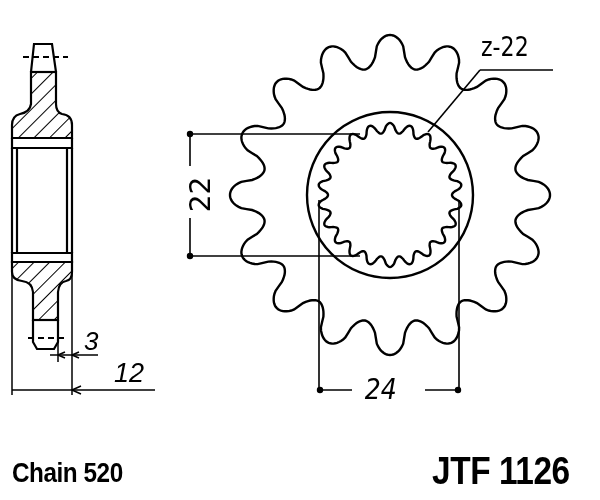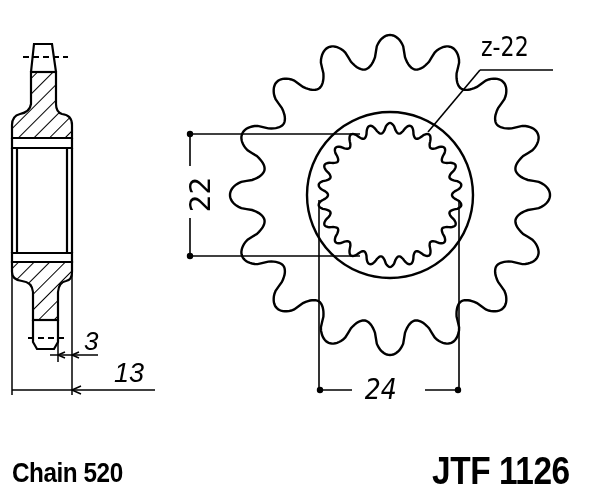--- a/index.html
+++ b/index.html
@@ -76,16 +76,16 @@
     <line x1="425" y1="390" x2="459" y2="390" stroke-width="1.6"></line>
     <circle cx="320" cy="390" r="2" fill="#000"></circle>
     <circle cx="458" cy="390" r="2" fill="#000"></circle>
   </g>
 </svg>
 
 <div class="lbl dim dim-z">z-22</div>
 <div class="lbl dim dim-22">22</div>
 <div class="lbl dim dim-24">24</div>
 <div class="lbl dim dim-3">3</div>
-<div class="lbl dim dim-13">13</div>
+<div class="lbl dim dim-13">12</div>
 
 <div class="lbl footer-left">Chain 520</div>
 <div class="lbl footer-right">JTF 1126</div>
 
 </body></html>

